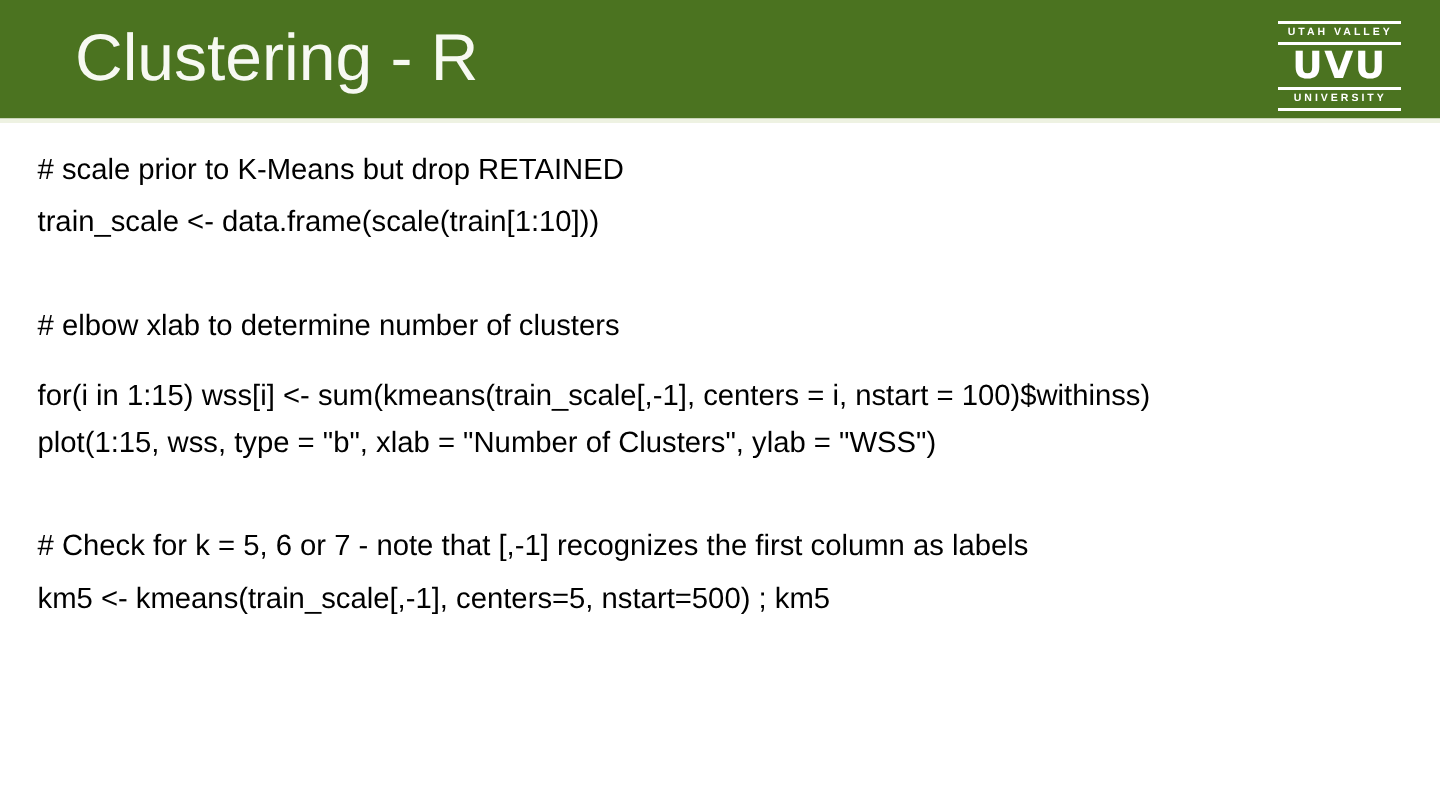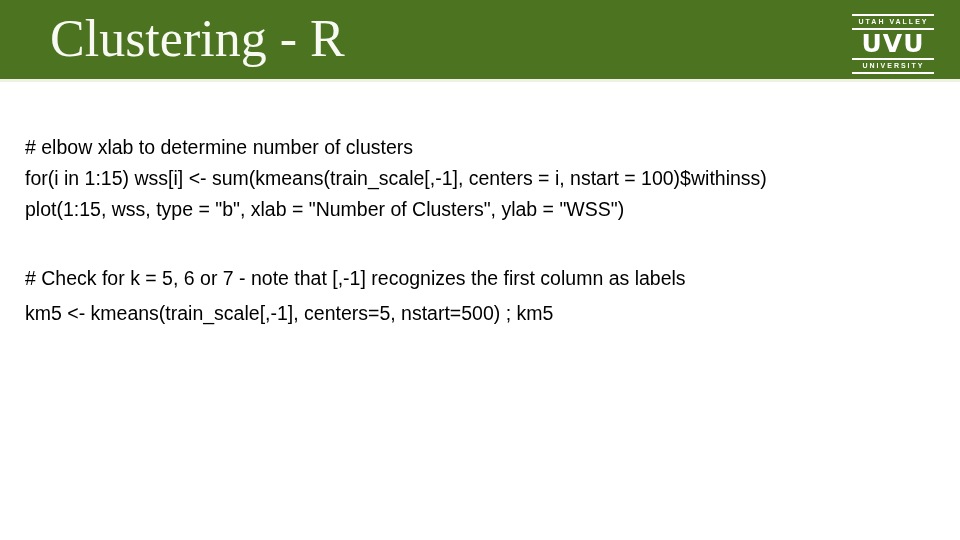--- a/index.html
+++ b/index.html
@@ -30,27 +30,26 @@
     left: 0;
     top: 79px;
     width: 960px;
     height: 3px;
     background: #EEF2E2;
   }
   #slide-title {
     position: absolute;
     left: 50px;
     top: 13px;
-    font-size: 52px;
+    font-size: 44px;
     line-height: 52px;
     color: #F7F9F2;
     font-weight: 400;
     letter-spacing: 0px;
     white-space: nowrap;
-    font-family: Liberation Serif, serif;
   }
 
   
   #uvu-logo {
     position: absolute;
     right: 26px;
     top: 14px;
     width: 82px;
     display: flex;
     flex-direction: column;
@@ -99,20 +98,21 @@
     font-size: 19.5px;
     line-height: 35px;
     color: #000000;
     white-space: nowrap;
     font-family: "Liberation Sans", sans-serif;
   }
   .code-line.wrapped {
     white-space: normal;
     line-height: 27px;
     width: 760px;
+    margin-top: 16px;
   }
 </style>
 </head>
 <body>
 
 <div id="slide-header"></div>
 <div id="header-underline"></div>
 
 <div id="slide-title">Clustering - R</div>
 
@@ -121,20 +121,24 @@
   <div class="logo-top-text">UTAH VALLEY</div>
   <div class="logo-rule"></div>
   <div id="logo-mark">UVU</div>
   <div class="logo-rule"></div>
   <div class="logo-bottom-text">UNIVERSITY</div>
   <div class="logo-rule"></div>
 </div>
 
 <div id="slide-body">
 
+  <div class="code-block">
+    <div class="code-line">#  scale prior to K-Means but drop RETAINED</div>
+    <div class="code-line">train_scale &lt;- data.frame(scale(train[1:10]))</div>
+  </div>
 
   <div class="block-gap"></div>
 
   <div class="code-block">
     <div class="code-line">#  elbow xlab to determine number of clusters</div>
     <div class="code-line wrapped">for(i in 1:15) wss[i] &lt;- sum(kmeans(train_scale[,-1], centers = i, nstart = 100)$withinss)</div>
     <div class="code-line">plot(1:15, wss, type = "b", xlab = "Number of Clusters", ylab = "WSS")</div>
   </div>
 
   <div class="block-gap"></div>

